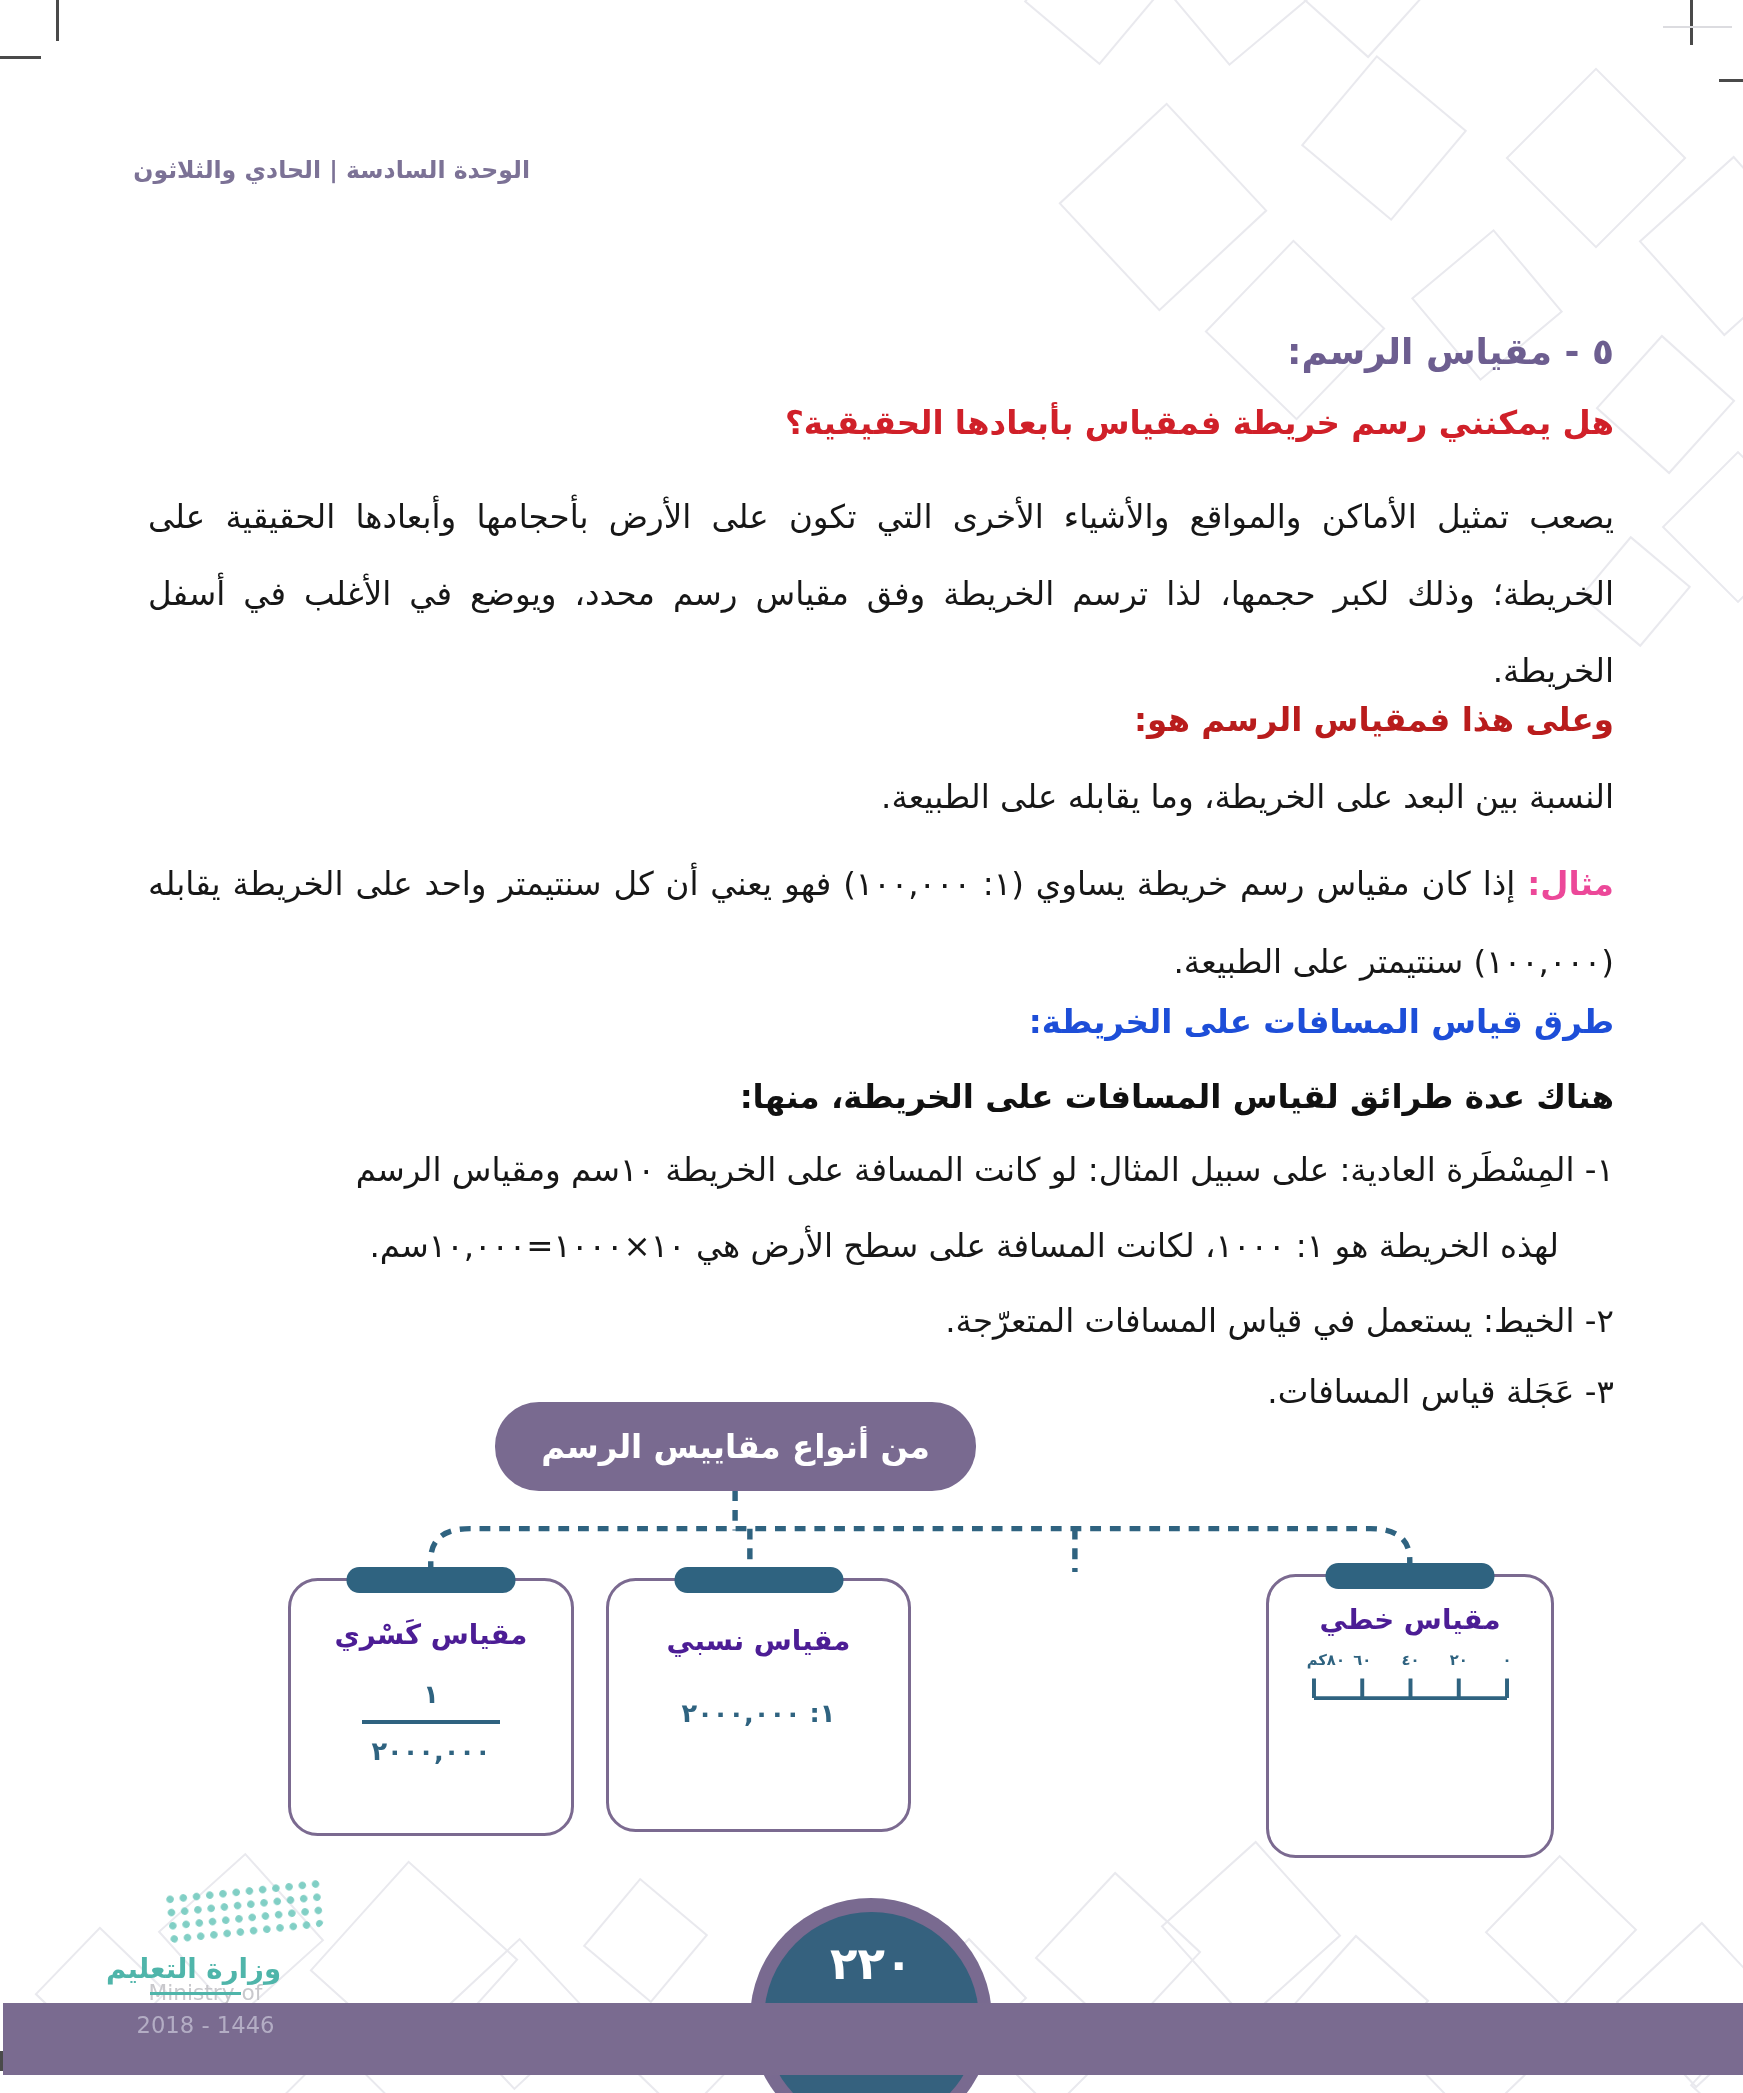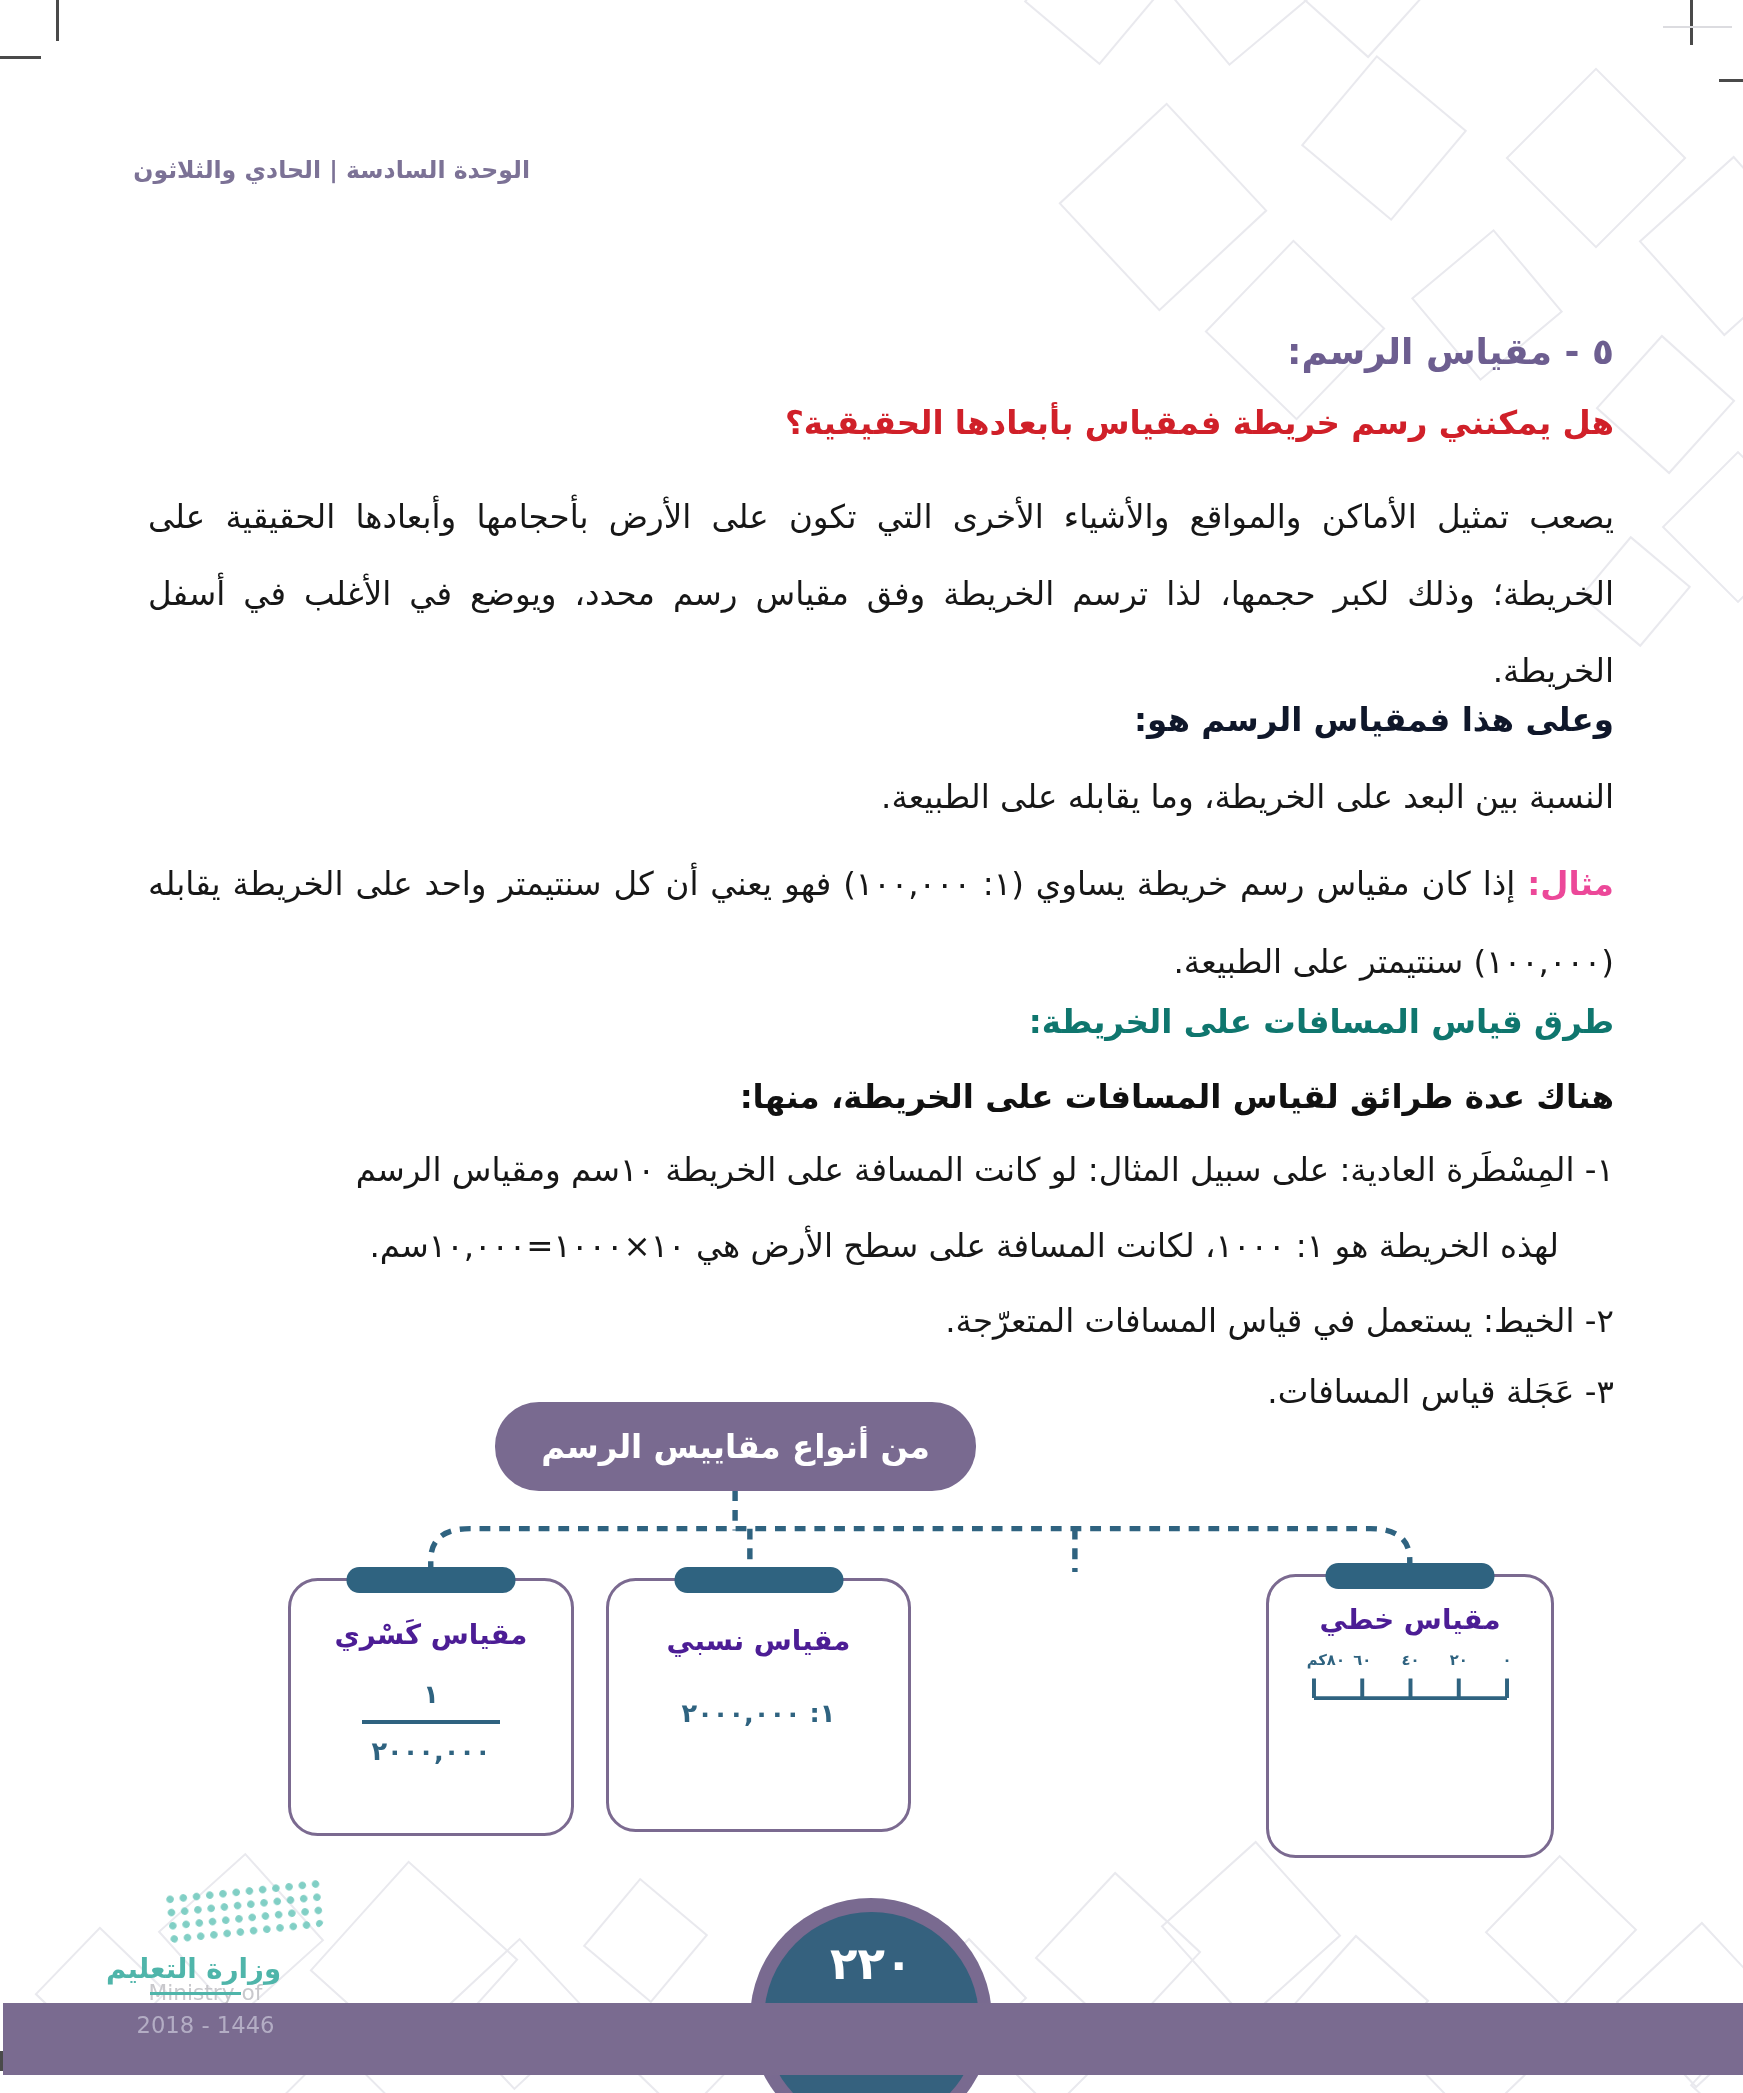--- a/index.html
+++ b/index.html
@@ -22,25 +22,25 @@
     font-size:23.6px; font-weight:700; color:#7c7296; text-align:center;
     white-space:nowrap; z-index:2;
   }
   
   .content { position:absolute; left:148px; top:0; width:1466px; direction:rtl; z-index:2; }
   .abs { position:absolute; right:0; width:100%; }
   .lesson-title { top:331px; font-size:36px; font-weight:700; color:#6d5e90; }
   .lesson-question { top:404px; font-size:32.5px; font-weight:700; color:#d02029; }
   .para { font-size:32.5px; color:#171717; text-align:justify; line-height:77px; }
   .intro { top:479px; }
-  .def-lead { top:701px; font-size:32.5px; font-weight:700; color:#0f172a; }
+  .def-lead { top:701px; font-size:32.5px; font-weight:700; color:#b91c1c; }
   .definition { top:778px; font-size:32.5px; color:#171717; }
   .example { top:845px; line-height:78px; }
   .example-label { color:#ec4899; font-weight:700; }
-  .methods-title { top:1003px; font-size:32.5px; font-weight:700; color:#0f766e; }
+  .methods-title { top:1003px; font-size:32.5px; font-weight:700; color:#1d4ed8; }
   .methods-lead { top:1078px; font-size:32.5px; font-weight:700; color:#111; }
   .method { font-size:32.5px; color:#171717; }
   .m1l1 { top:1151px; }
   .m1l2 { top:1227px; padding-right:55px; }
   .m2 { top:1302px; }
   .m3 { top:1373px; }
   
   .pill {
     position:absolute; left:495px; top:1402px; width:481px; height:89px;
     background:#796a90; border-radius:44px; z-index:2;

